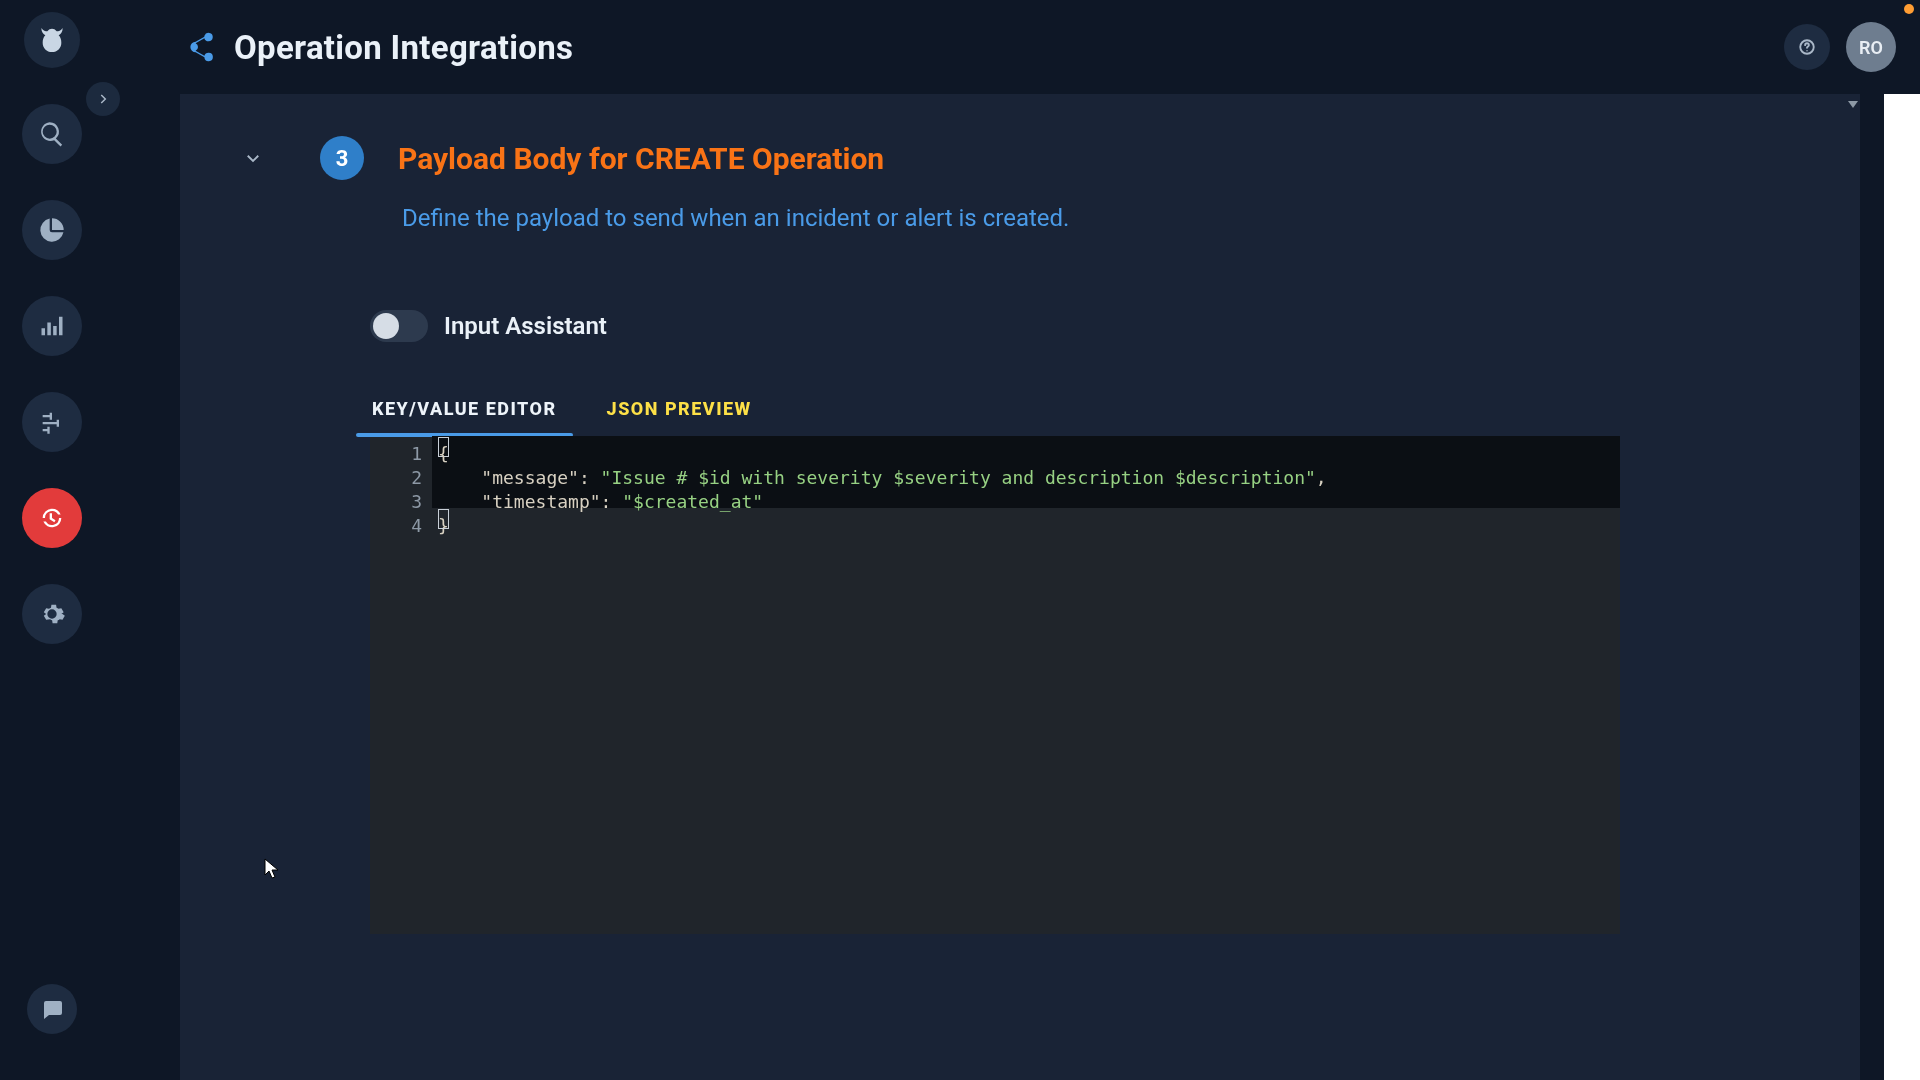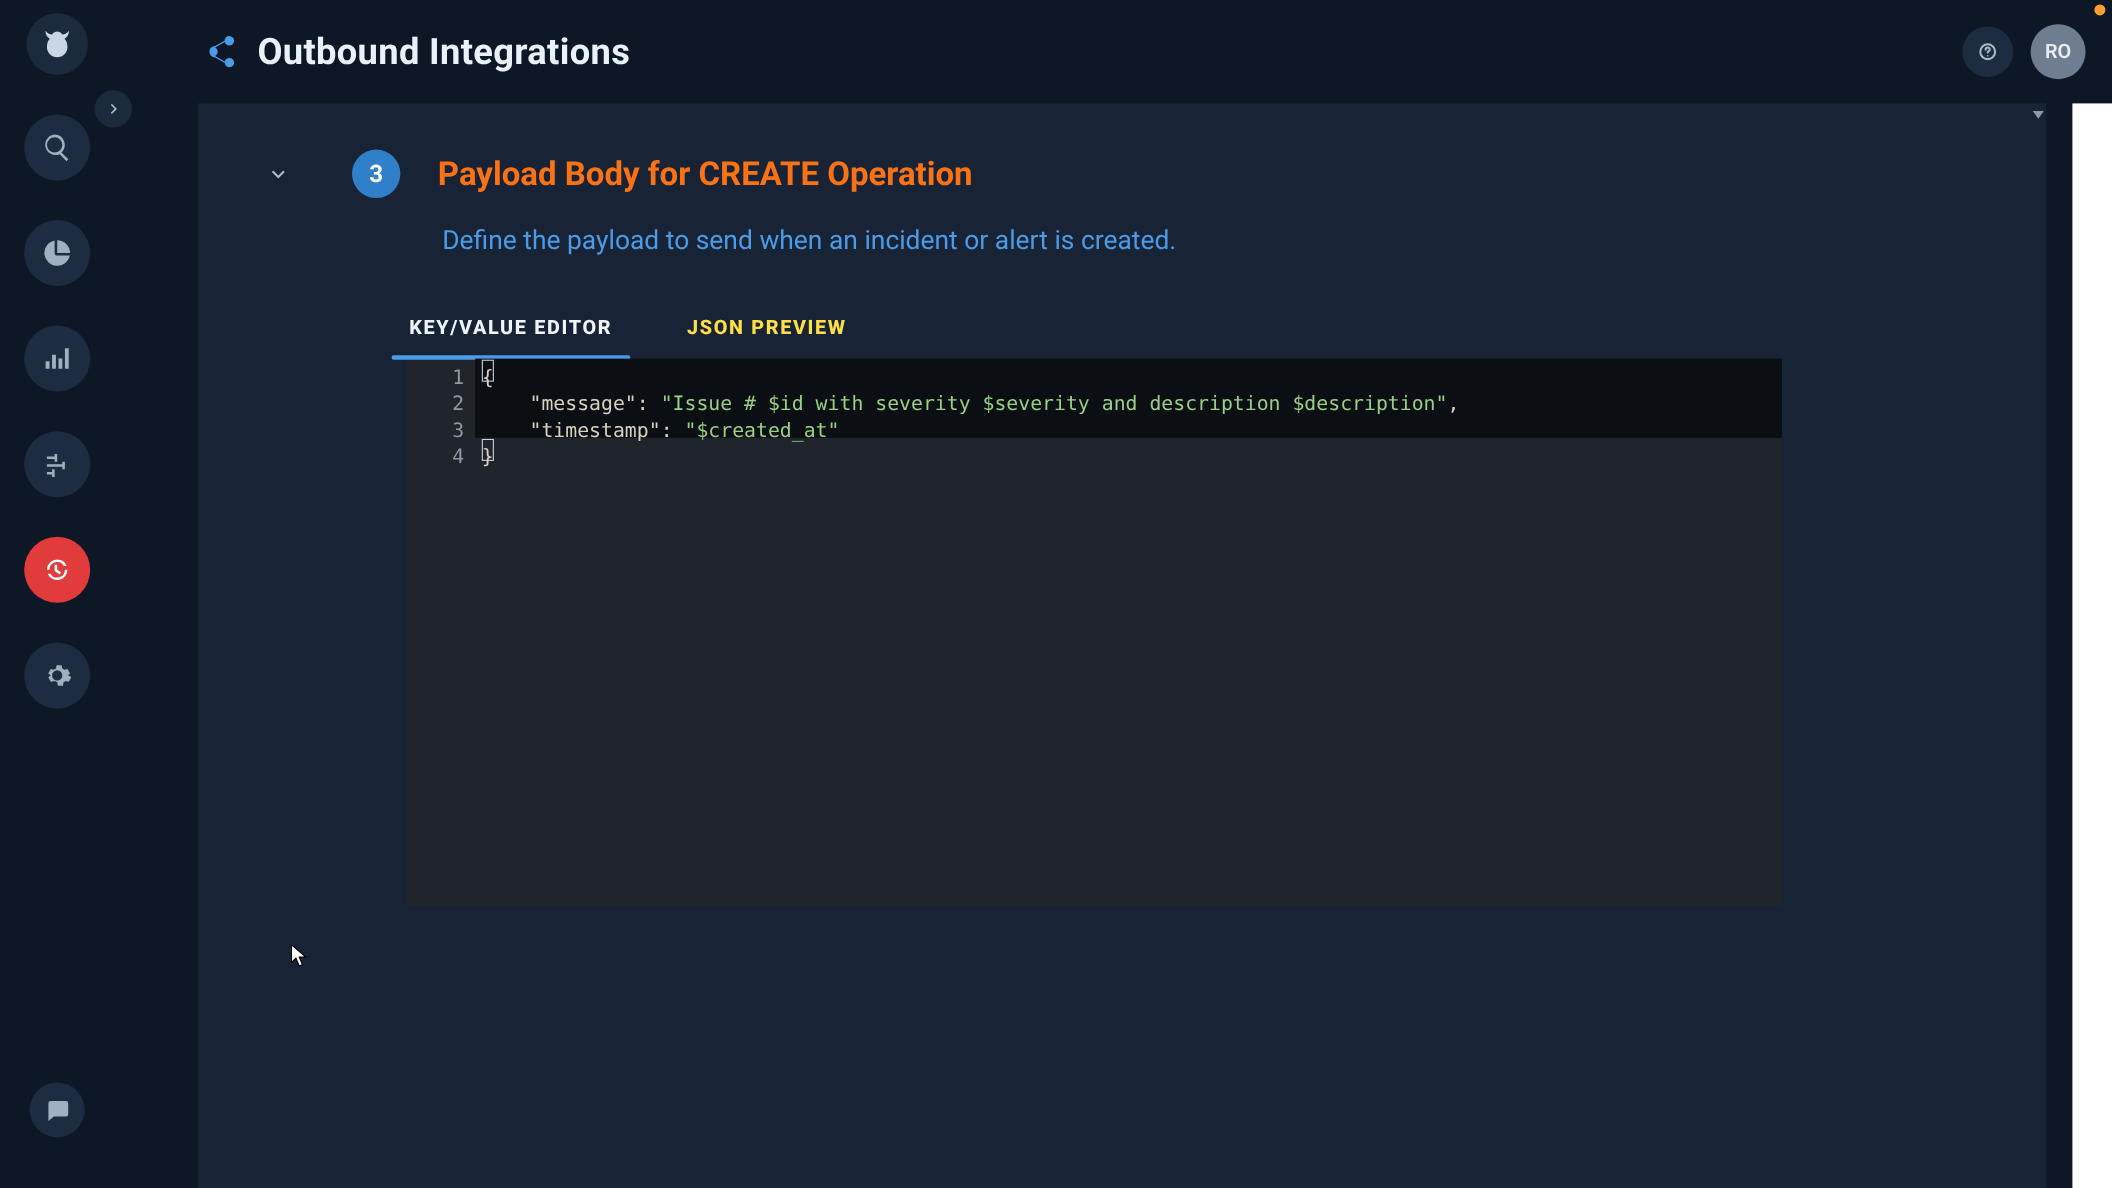--- a/index.html
+++ b/index.html
@@ -44,21 +44,21 @@
   .step-title { font-size: 30px; font-weight: 700; color: #f97316; margin-left: 12px; }
   .step-desc { margin-left: 164px; margin-top: 24px; font-size: 24px; color: #4a9be8; }
 
   .toggle-row { margin-left: 132px; display: flex; align-items: center; gap: 16px; }
   .toggle-row.first { margin-top: 78px; }
   .toggle-row.second { margin-top: 58px; }
   .toggle { width: 58px; height: 32px; border-radius: 16px; background: #2d3a4e; position: relative; cursor: pointer; }
   .toggle::after { content: ""; position: absolute; left: 3px; top: 3px; width: 26px; height: 26px; border-radius: 50%; background: #d6dde6; }
   .toggle-label { font-size: 24px; font-weight: 600; color: #eaf1f8; }
 
-  .tabs { margin-left: 132px; margin-top: 46px; display: flex; gap: 64px; border-bottom: 1px solid transparent; }
+  .tabs { margin-left: 132px; margin-top: 46px; display: flex; gap: 46px; border-bottom: 1px solid transparent; }
   .tab { font-size: 18px; font-weight: 800; letter-spacing: 1.5px; color: #fde047; padding: 10px 2px 16px 2px; cursor: pointer; position: relative; }
   .tab.active { color: #eef4fa; }
   .tab.active::after { content: ""; position: absolute; left: -14px; right: -14px; bottom: -2px; height: 4px; background: #4a9be8; border-radius: 2px; }
 
   .editor-wrap { margin-left: 132px; margin-top: 0; width: 1250px; height: 498px; background: #20252b; display: flex; font-family: "SF Mono", ui-monospace, Menlo, Consolas, monospace; font-size: 18px; }
   .gutter { width: 62px; background: #20252b; color: #8d99a6; text-align: right; padding: 6px 10px 0 0; user-select: none; }
   .gutter div { height: 24px; line-height: 24px; position: relative; }
   .gutter .fold { position: absolute; right: -12px; top: 7px; width: 0; height: 0; border-left: 5px solid transparent; border-right: 5px solid transparent; border-top: 7px solid #8d99a6; }
   .code { flex: 1; padding: 6px 0 0 6px; position: relative; }
   .code-sel { position: absolute; left: 0; right: 0; top: 0; height: 72px; background: #0b0f14; }
@@ -131,21 +131,21 @@
       </svg>
   </div>
 </nav>
 
 <header class="header">
   <span class="header-icon">
     <svg viewBox="0 0 24 24">
         <path d="M18 8a3 3 0 10-2.83-4H15a3 3 0 00.1.77L8.9 8.3a3 3 0 100 7.4l6.2 3.53A3 3 0 1018 16a3 3 0 00-2.9 2.23L8.9 14.7a3 3 0 000-5.4l6.2-3.53A3 3 0 0018 8z"></path>
       </svg>
   </span>
-  <h1 class="page-title">Outbound Integrations</h1>
+  <h1 class="page-title">Operation Integrations</h1>
   <div class="header-right">
     <div class="help-circle">
       <svg viewBox="0 0 24 24">
           <circle cx="12" cy="12" r="9"></circle>
           <path d="M9.5 9.5a2.5 2.5 0 115 0c0 1.5-2.5 2-2.5 3.5" stroke-linecap="round"></path>
           <circle cx="12" cy="17" r="1" fill="#aab8c8" stroke="none"></circle>
         </svg>
     </div>
     <div class="avatar">RO</div>
   </div>
@@ -158,20 +158,24 @@
     <div class="collapse-btn">
       <svg viewBox="0 0 24 24">
           <polyline points="5 9 12 16 19 9"></polyline>
         </svg>
     </div>
     <div class="step-badge">3</div>
     <div class="step-title">Payload Body for CREATE Operation</div>
   </div>
   <div class="step-desc">Define the payload to send when an incident or alert is created.</div>
 
+  <div class="toggle-row first">
+    <div class="toggle"></div>
+    <div class="toggle-label">Input Assistant</div>
+  </div>
 
   <div class="tabs">
     <div class="tab active">KEY/VALUE EDITOR</div>
     <div class="tab">JSON PREVIEW</div>
   </div>
 
   <div class="editor-wrap">
     <div class="gutter">
       <div>1</div>
       <div>2</div>

